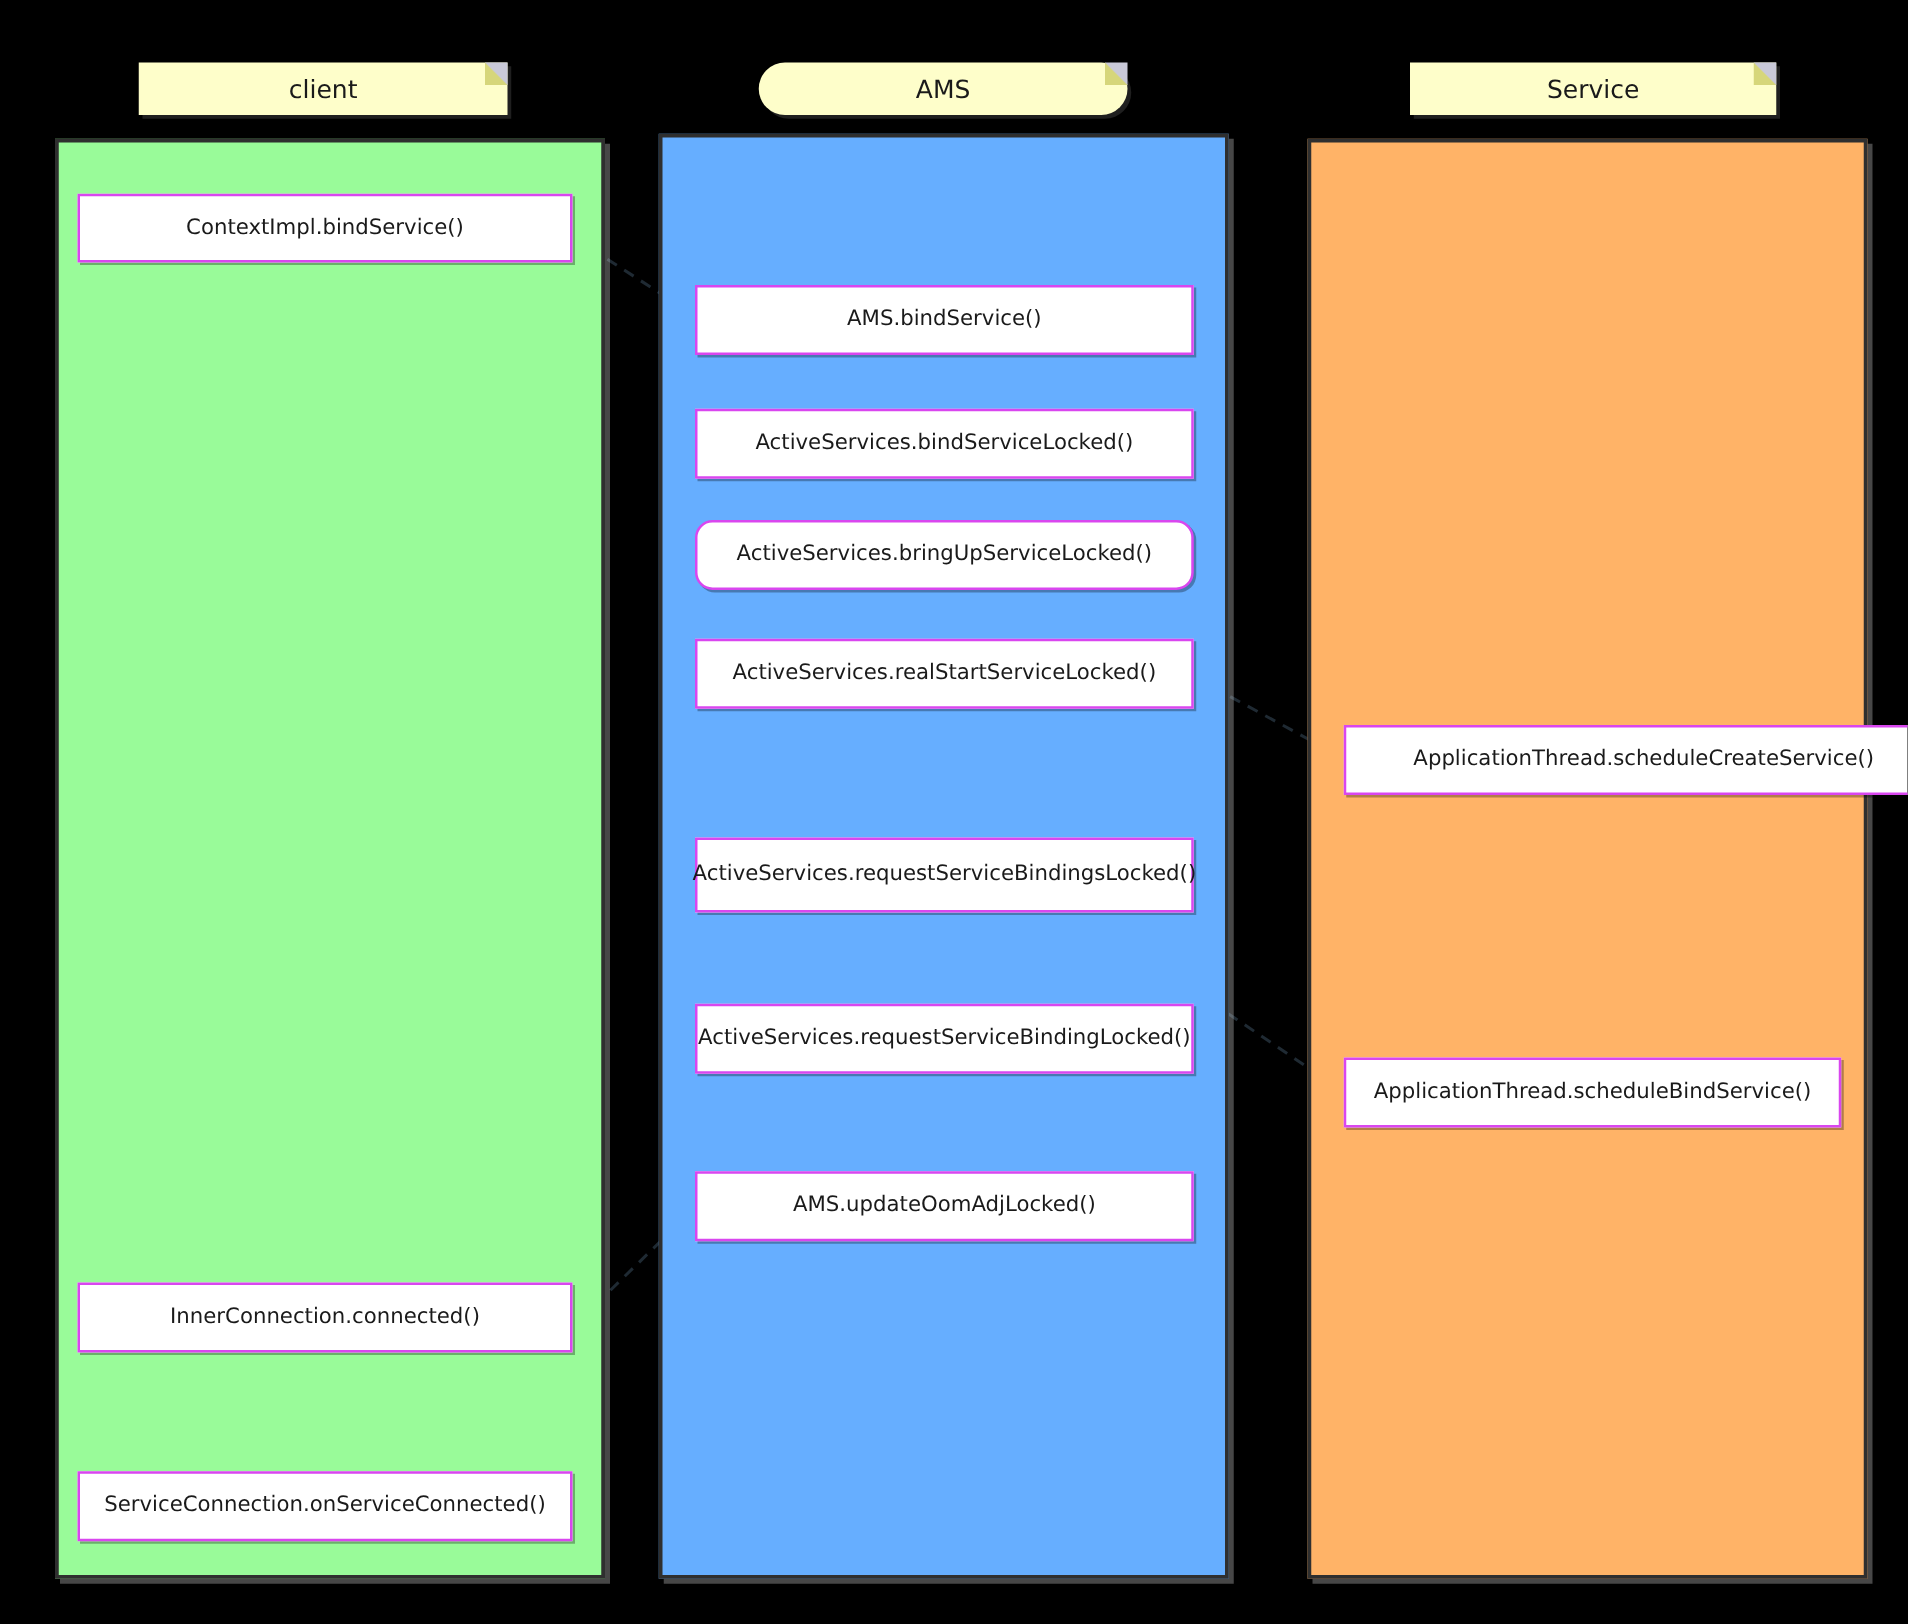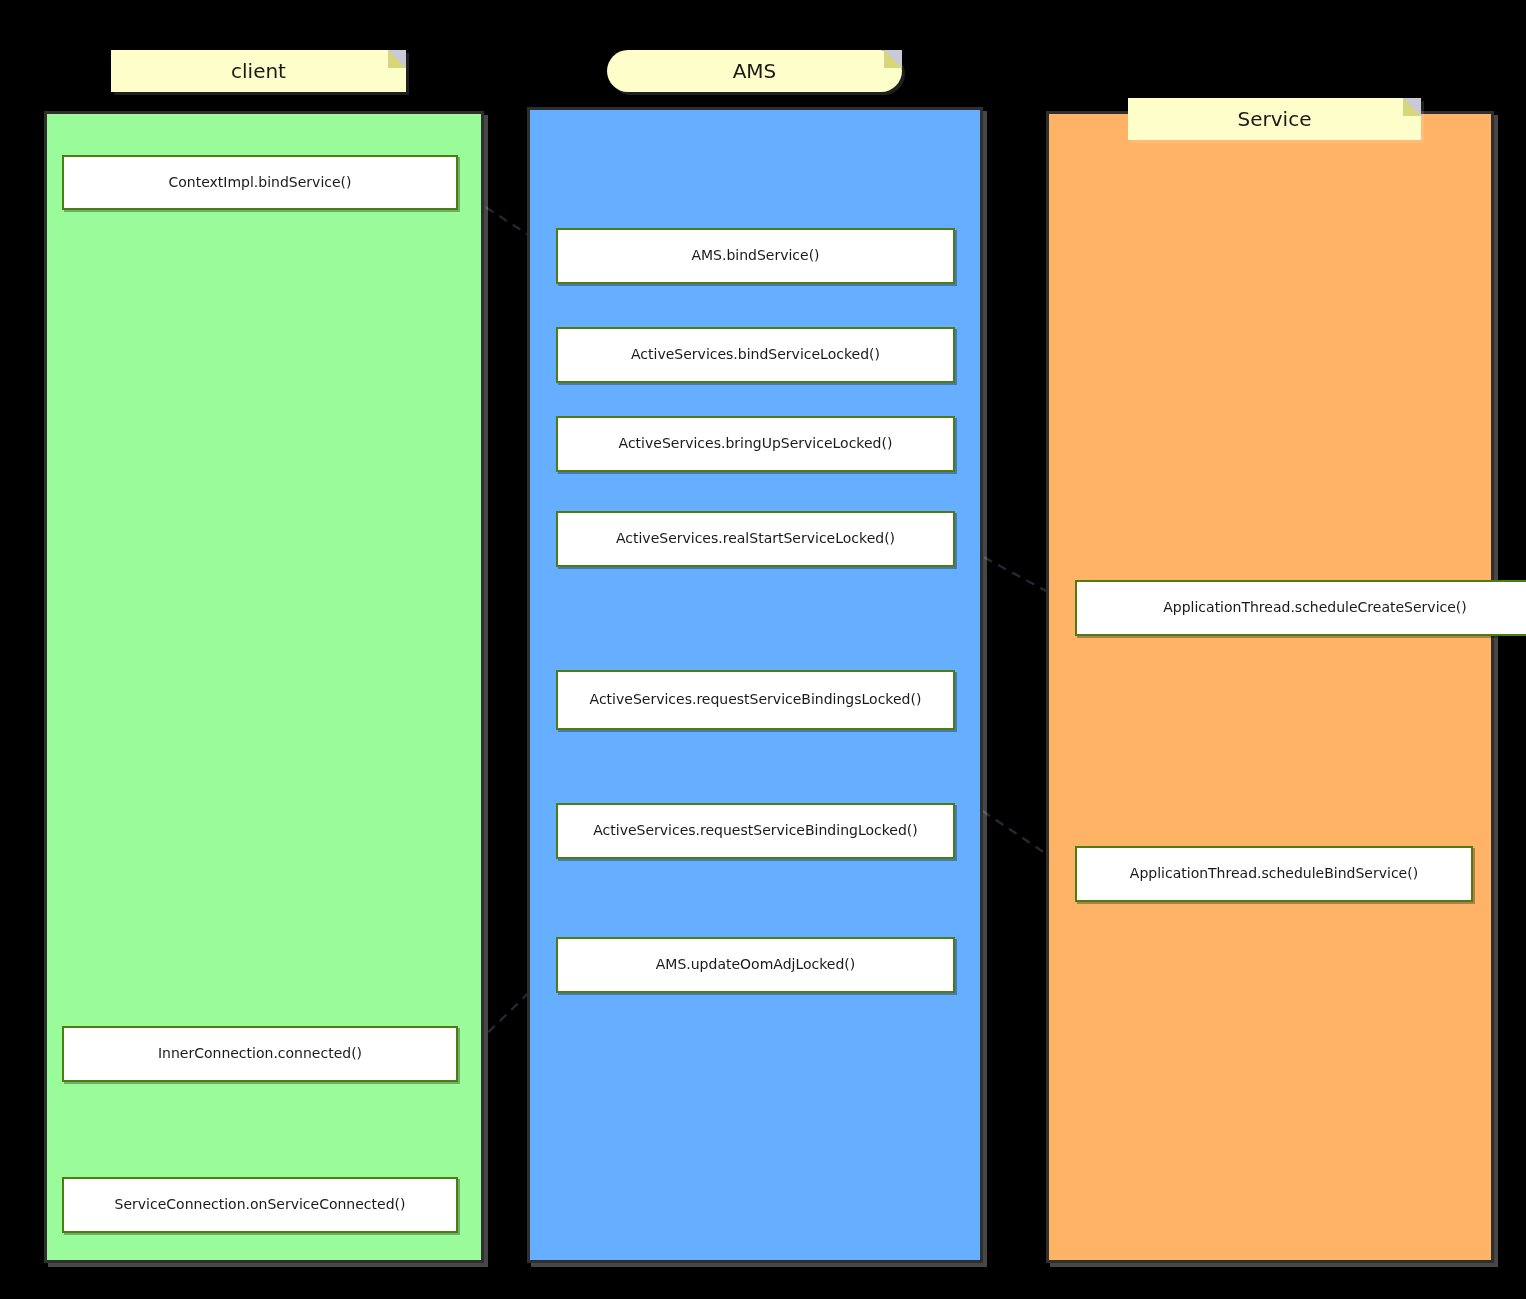--- a/index.html
+++ b/index.html
@@ -53,26 +53,26 @@
   }
   .lane.green  { background: #99fb99; }
   .lane.blue   { background: #66aeff; }
   .lane.orange { background: #ffb367; }
 
   
   .node {
     position: absolute;
     box-sizing: border-box;
     background: #ffffff;
-    border: 2px solid #4d7c0f;
+    border: 2px solid #d946ef;
     display: flex;
     align-items: center;
     justify-content: center;
     text-align: center;
-    font-size: 14px;
+    font-size: 17px;
     color: #1a1a1a;
     line-height: 1.25;
     padding: 2px 6px;
     box-shadow: 2px 2px 0 rgba(0,0,0,0.30);
   }
   .node span { display: block; }
 
   
   svg.edges {
     position: absolute;
@@ -140,42 +140,42 @@
   <div class="lane orange" style="left:1046px; top:111px; width:448px; height:1152px;"></div>
 
   <div class="note" style="left:111px; top:50px; width:295px; height:42px;">
     <span class="fold"></span>
     <span class="note-label">client</span>
   </div>
   <div class="note" style="left:607px; top:50px; width:295px; height:42px;border-radius:21px;">
     <span class="fold"></span>
     <span class="note-label">AMS</span>
   </div>
-  <div class="note" style="left:1128px; top:50px; width:293px; height:42px;margin-top:48px;">
+  <div class="note" style="left:1128px; top:50px; width:293px; height:42px;">
     <span class="fold"></span>
     <span class="note-label">Service</span>
   </div>
 
   <div class="node" style="left:62px; top:155px; width:396px; height:55px;">
     <span>ContextImpl.bindService()</span>
   </div>
   <div class="node" style="left:62px; top:1026px; width:396px; height:56px;">
     <span>InnerConnection.connected()</span>
   </div>
   <div class="node" style="left:62px; top:1177px; width:396px; height:56px;">
     <span>ServiceConnection.onServiceConnected()</span>
   </div>
 
   <div class="node" style="left:556px; top:228px; width:399px; height:56px;justify-content:center;">
     <span>AMS.bindService()</span>
   </div>
   <div class="node" style="left:556px; top:327px; width:399px; height:56px;">
     <span>ActiveServices.bindServiceLocked()</span>
   </div>
-  <div class="node" style="left:556px; top:416px; width:399px; height:56px;">
+  <div class="node" style="left:556px; top:416px; width:399px; height:56px;border-radius:14px;">
     <span>ActiveServices.bringUpServiceLocked()</span>
   </div>
   <div class="node" style="left:556px; top:511px; width:399px; height:56px;">
     <span>ActiveServices.realStartServiceLocked()</span>
   </div>
   <div class="node" style="left:556px; top:670px; width:399px; height:60px;">
     <span>ActiveServices.requestServiceBindingsLocked()</span>
   </div>
   <div class="node" style="left:556px; top:762px; width:399px; height:56px;margin-top:41px;">
     <span>ActiveServices.requestServiceBindingLocked()</span>

